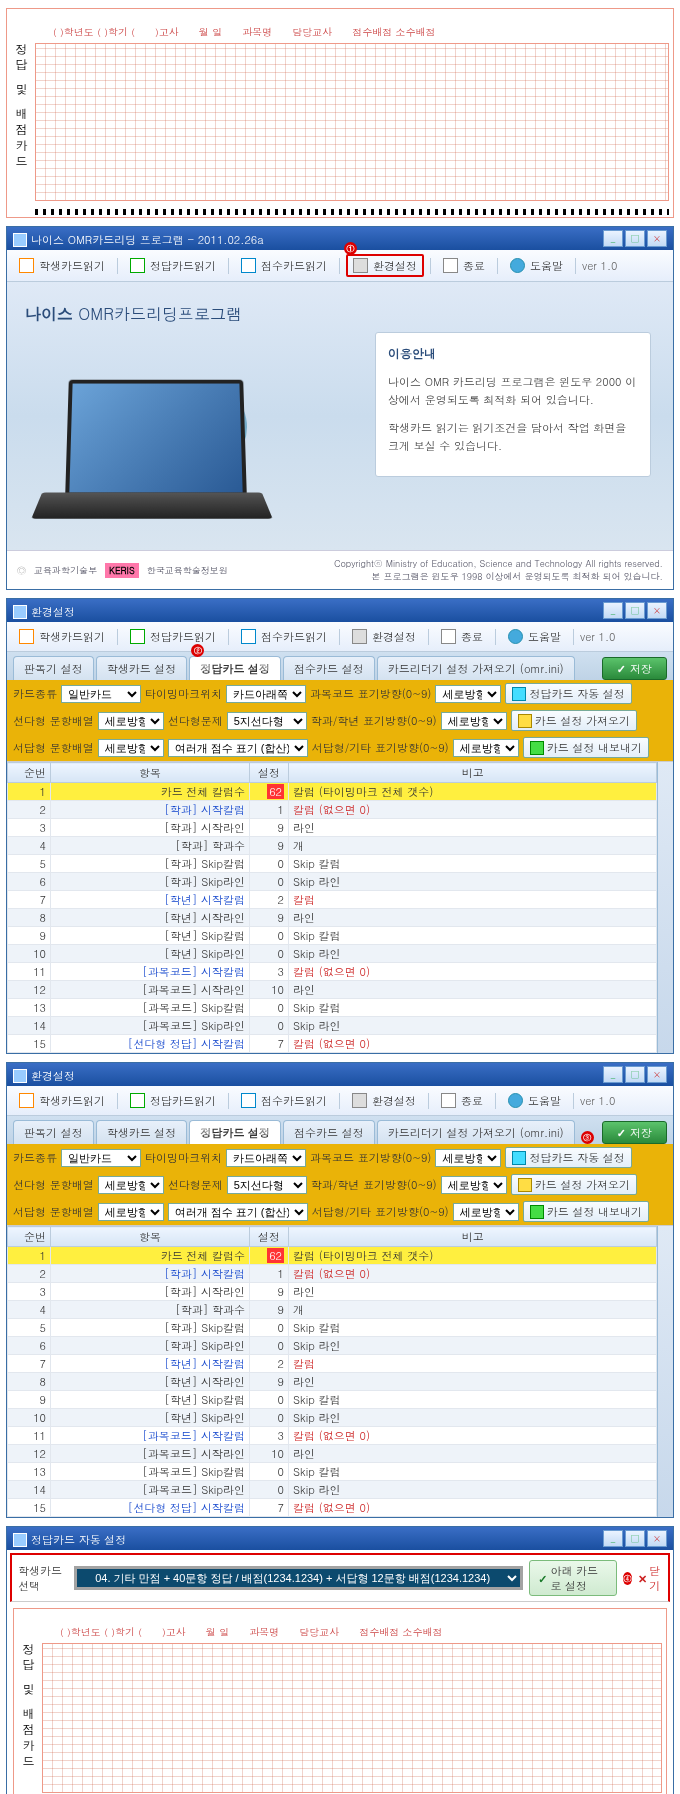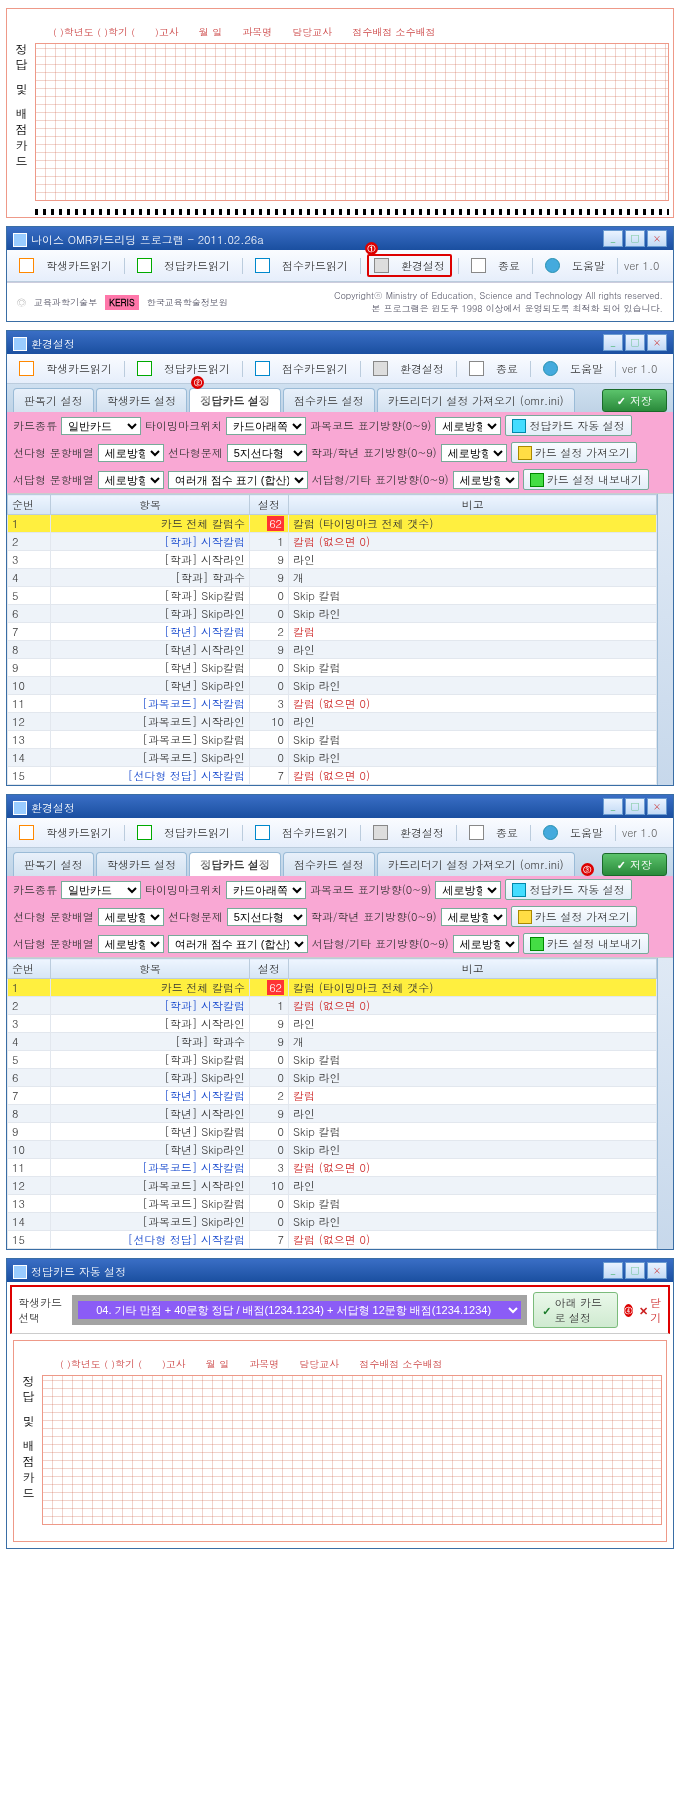--- a/index.html
+++ b/index.html
@@ -18,21 +18,21 @@
 
 .win{border:1px solid #3a6ea5}
 .titlebar{background:linear-gradient(180deg,#3a6ec5,#1a4fa0);color:#fff;padding:3px 6px;font-size:11px;display:flex;align-items:flex-end;gap:4px}
 .titlebar .win-icon{width:12px;height:12px;background:#9cf;border:1px solid #fff}
 .titlebar .spring{flex:1}
 .winbtns{display:flex;gap:2px}
 .winbtn{width:18px;height:15px;background:linear-gradient(#eaf3ff,#c3daf5);border:1px solid #6a9bd1;font-size:9px;display:flex;align-items:center;justify-content:center;color:#2a4}
 .winbtn.close{color:#c33}
 
 .toolbar{background:linear-gradient(#fafcff,#e6eefb);border-bottom:1px solid #bcd;padding:4px 6px;display:flex;align-items:center;gap:6px;flex-wrap:wrap}
-.tb-btn{display:flex;align-items:center;gap:12px;padding:2px 5px;border:1px solid transparent;border-radius:2px;cursor:pointer}
+.tb-btn{display:flex;align-items:center;gap:5px;padding:2px 5px;border:1px solid transparent;border-radius:2px;cursor:pointer}
 .tb-sep{width:1px;height:16px;background:#bcd}
 .ico{width:13px;height:13px;display:inline-block;border:1px solid}
 .ico.card{background:#fff;border-color:#f80}
 .ico.card2{background:#fff;border-color:#0a0}
 .ico.card3{background:#fff;border-color:#08c}
 .ico.wrench{background:#ddd;border-color:#888}
 .ico.x{background:#fff;border-color:#888}
 .ico.q{background:#4ad;border-color:#2790b0;border-radius:50%}
 .redbox{border:2px solid #d00}
 .rednum{display:inline-block;background:#d00;color:#fff;border-radius:50%;width:13px;height:13px;font-size:9px;text-align:center;line-height:13px;font-weight:bold}
@@ -47,44 +47,44 @@
 .laptop .kbd{position:absolute;bottom:0;left:0;width:230px;height:46px;background:linear-gradient(#555,#222);transform:perspective(400px) rotateX(55deg);border-radius:4px}
 .footbar{border-top:1px solid #ccd;padding:6px 10px;font-size:9px;color:#556;display:flex;align-items:center;gap:8px}
 .keris{background:#f7a;color:#000;padding:1px 4px;font-weight:bold;font-size:9px}
 
 .tabbar{background:linear-gradient(#cfe0f0,#bfd3e6);padding:4px 6px 0;display:flex;align-items:end;gap:2px}
 .tab{background:linear-gradient(#e8f0fa,#d4e2f0);border:1px solid #9abbd7;border-bottom:none;padding:4px 10px;border-top-left-radius:4px;border-top-right-radius:4px;font-size:11px;cursor:pointer}
 .tab.active{background:#fff;font-weight:bold}
 .savebtn{margin-left:auto;background:linear-gradient(#5bc36b,#2a8a3b);color:#fff;border:1px solid #1a6a2a;padding:3px 14px;border-radius:3px;display:flex;align-items:center;gap:4px;font-size:11px}
 .savebtn::before{content:"✓";font-weight:bold}
 
-.formpanel{background:#f9a8d4;border-bottom:1px solid #ccc}
+.formpanel{background:#eab308;border-bottom:1px solid #ccc}
 .formrow{display:flex;padding:3px 6px;gap:4px;align-items:center}
 .formrow label{font-size:11px;white-space:nowrap}
 .sel{border:1px solid #7a9;font-size:11px;padding:1px 2px;background:#fff;height:18px}
 .sidebtn{border:1px solid #7a9;background:linear-gradient(#f9fcff,#e3eef8);padding:2px 6px;font-size:11px;display:flex;align-items:center;gap:3px;cursor:pointer;border-radius:2px}
 .sideico{width:12px;height:12px;display:inline-block}
 .sideico.t{background:#4df;border:1px solid #08a}
 .sideico.f{background:#fd4;border:1px solid #a80}
 .sideico.e{background:#4d4;border:1px solid #080}
 
 table.grid{border-collapse:collapse;width:100%;font-size:11px}
 table.grid th{background:linear-gradient(#eef5ff,#d6e5f5);border:1px solid #bcd;padding:2px 4px;font-weight:normal}
 table.grid td{border:1px solid #e2e7ee;padding:1px 4px}
 table.grid tr.hl td{background:#ffef3f}
 table.grid tr.odd td{background:#eef3f9}
-.num{width:34px;text-align:left}
+.num{width:34px;text-align:right}
 .itm{text-align:right;padding-right:4px}
 .blue{color:#14c}
 .red{color:#c22}
 .badge{background:#f33;color:#fff;padding:0 2px}
 .scrollcol{background:linear-gradient(#dfe9f5,#c7d8eb);width:15px;border-left:1px solid #9abbd7}
 
 .autobar{background:#fff;padding:5px 6px;display:flex;align-items:center;gap:6px;border-bottom:1px solid #ccc}
-.autosel{flex:1;background:#8b5cf6;color:#fff;border:6px solid #a3a3a3;padding:2px 14px;font-size:11px}
+.autosel{flex:1;background:#0c4a6e;color:#fff;border:3px solid #a3a3a3;padding:2px 14px;font-size:11px}
 .gbtn{background:linear-gradient(#eaf8ea,#cfead0);border:1px solid #7bbb7b;padding:2px 8px;border-radius:3px;font-size:11px;display:flex;align-items:center;gap:3px}
 .gbtn::before{content:"✓";color:#1a7a2a;font-weight:bold}
 .closelk{color:#c22;font-size:11px;display:flex;align-items:center;gap:2px}
 .closelk::before{content:"✕";font-weight:bold}
 </style>
 </head>
 <body>
 
 <div class="page">
 
@@ -141,20 +141,33 @@
           <span class="ico x"></span>
           <span>종료</span>
         </span>
         <span class="tb-sep"></span>
     <span class="tb-btn">
           <span class="ico q"></span>
           <span>도움말</span>
         </span>
         <span class="tb-sep"></span>
     <span style="color:#666">ver 1.0</span>
+  </div>
+  <div class="content-grad">
+    <div class="hero-title"><b>나이스</b> OMR카드리딩프로그램</div>
+    <div class="laptop">
+      <div class="globe"></div>
+      <div class="screen"></div>
+      <div class="kbd"></div>
+    </div>
+    <div class="hero-box">
+      <h4>이용안내</h4>
+      <p>나이스 OMR 카드리딩 프로그램은 윈도우 2000 이상에서 운영되도록 최적화 되어 있습니다.</p>
+      <p>학생카드 읽기는 읽기조건을 담아서 작업 화면을 크게 보실 수 있습니다.</p>
+    </div>
   </div>
   <div class="footbar">
     <span style="color:#888">◎</span>
         <span>교육과학기술부</span>
     <span class="keris">KERIS</span>
     <span>한국교육학술정보원</span>
     <span style="flex:1"></span>
     <span style="text-align:right">
       <div>Copyrightⓒ Ministry of Education, Science and Technology All rights reserved.</div>
       <div>본 프로그램은 윈도우 1998 이상에서 운영되도록 최적화 되어 있습니다.</div>

